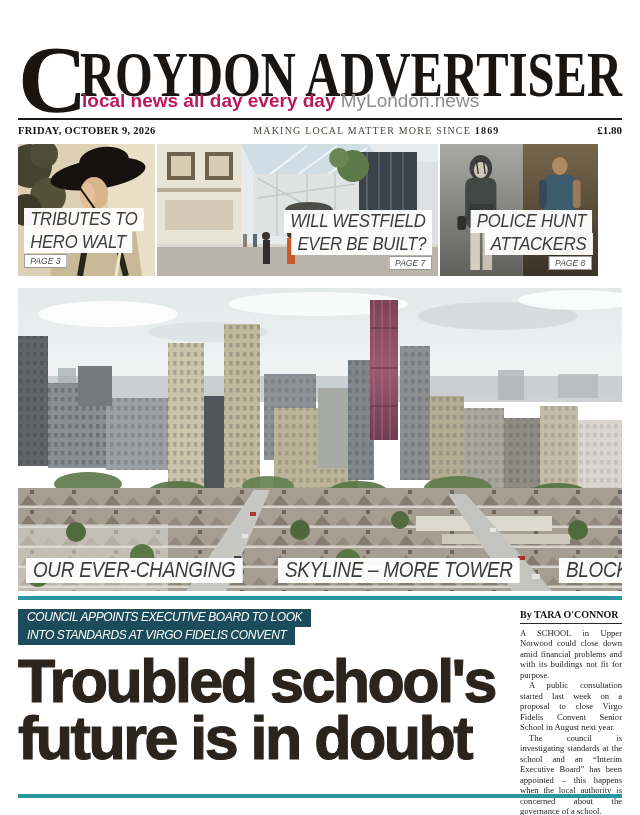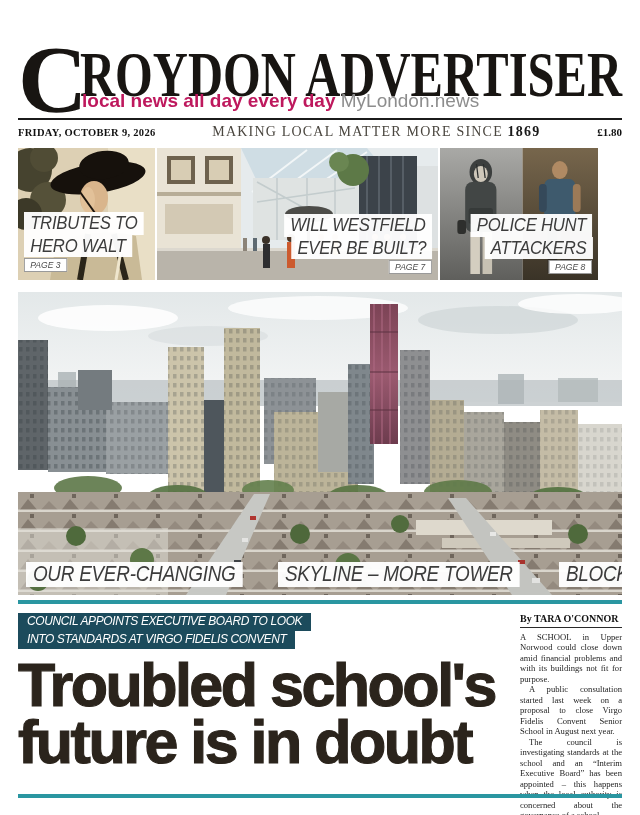--- a/index.html
+++ b/index.html
@@ -11,21 +11,21 @@
   .masthead svg { overflow:visible; display:block; }
   .tagline-row { display:flex; justify-content:space-between; align-items:baseline; margin-top:-26px; padding-left:64px; position:relative; }
   .tagline-red { color:#be185d; font-weight:bold; font-size:19px; }
   .tagline-site { color:#8d8d8d; font-size:19px; }
   .tagline-right { color:#7c7c7c; font-size:17px; padding-right:4px; }
 
   .rule-black { height:2px; background:#1b1b1b; margin-top:6px; }
 
   .date-row { display:flex; justify-content:space-between; align-items:baseline; font-family:"Liberation Serif", serif; padding:4px 0 2px 0; }
   .date-left { font-weight:bold; font-size:10.5px; letter-spacing:.3px; color:#111; }
-  .date-motto { font-size:14px; letter-spacing:1.2px; color:#4a463f; }
+  .date-motto { font-size:10px; letter-spacing:1.2px; color:#4a463f; }
   .date-motto b { color:#1a1a1a; }
   .date-price { font-weight:bold; font-size:11px; color:#111;text-align:center; }
 
   
   .promo-strip { display:flex; gap:2px; margin-top:6px; height:132px; }
   .promo { position:relative; height:132px; overflow:hidden; }
   .promo svg { display:block; width:100%; height:100%; }
   .promo-1 { width:137px; } .promo-2 { width:281px; } .promo-3 { width:158px; }
 
   .label-stack { position:absolute; display:flex; flex-direction:column; gap:0; }

